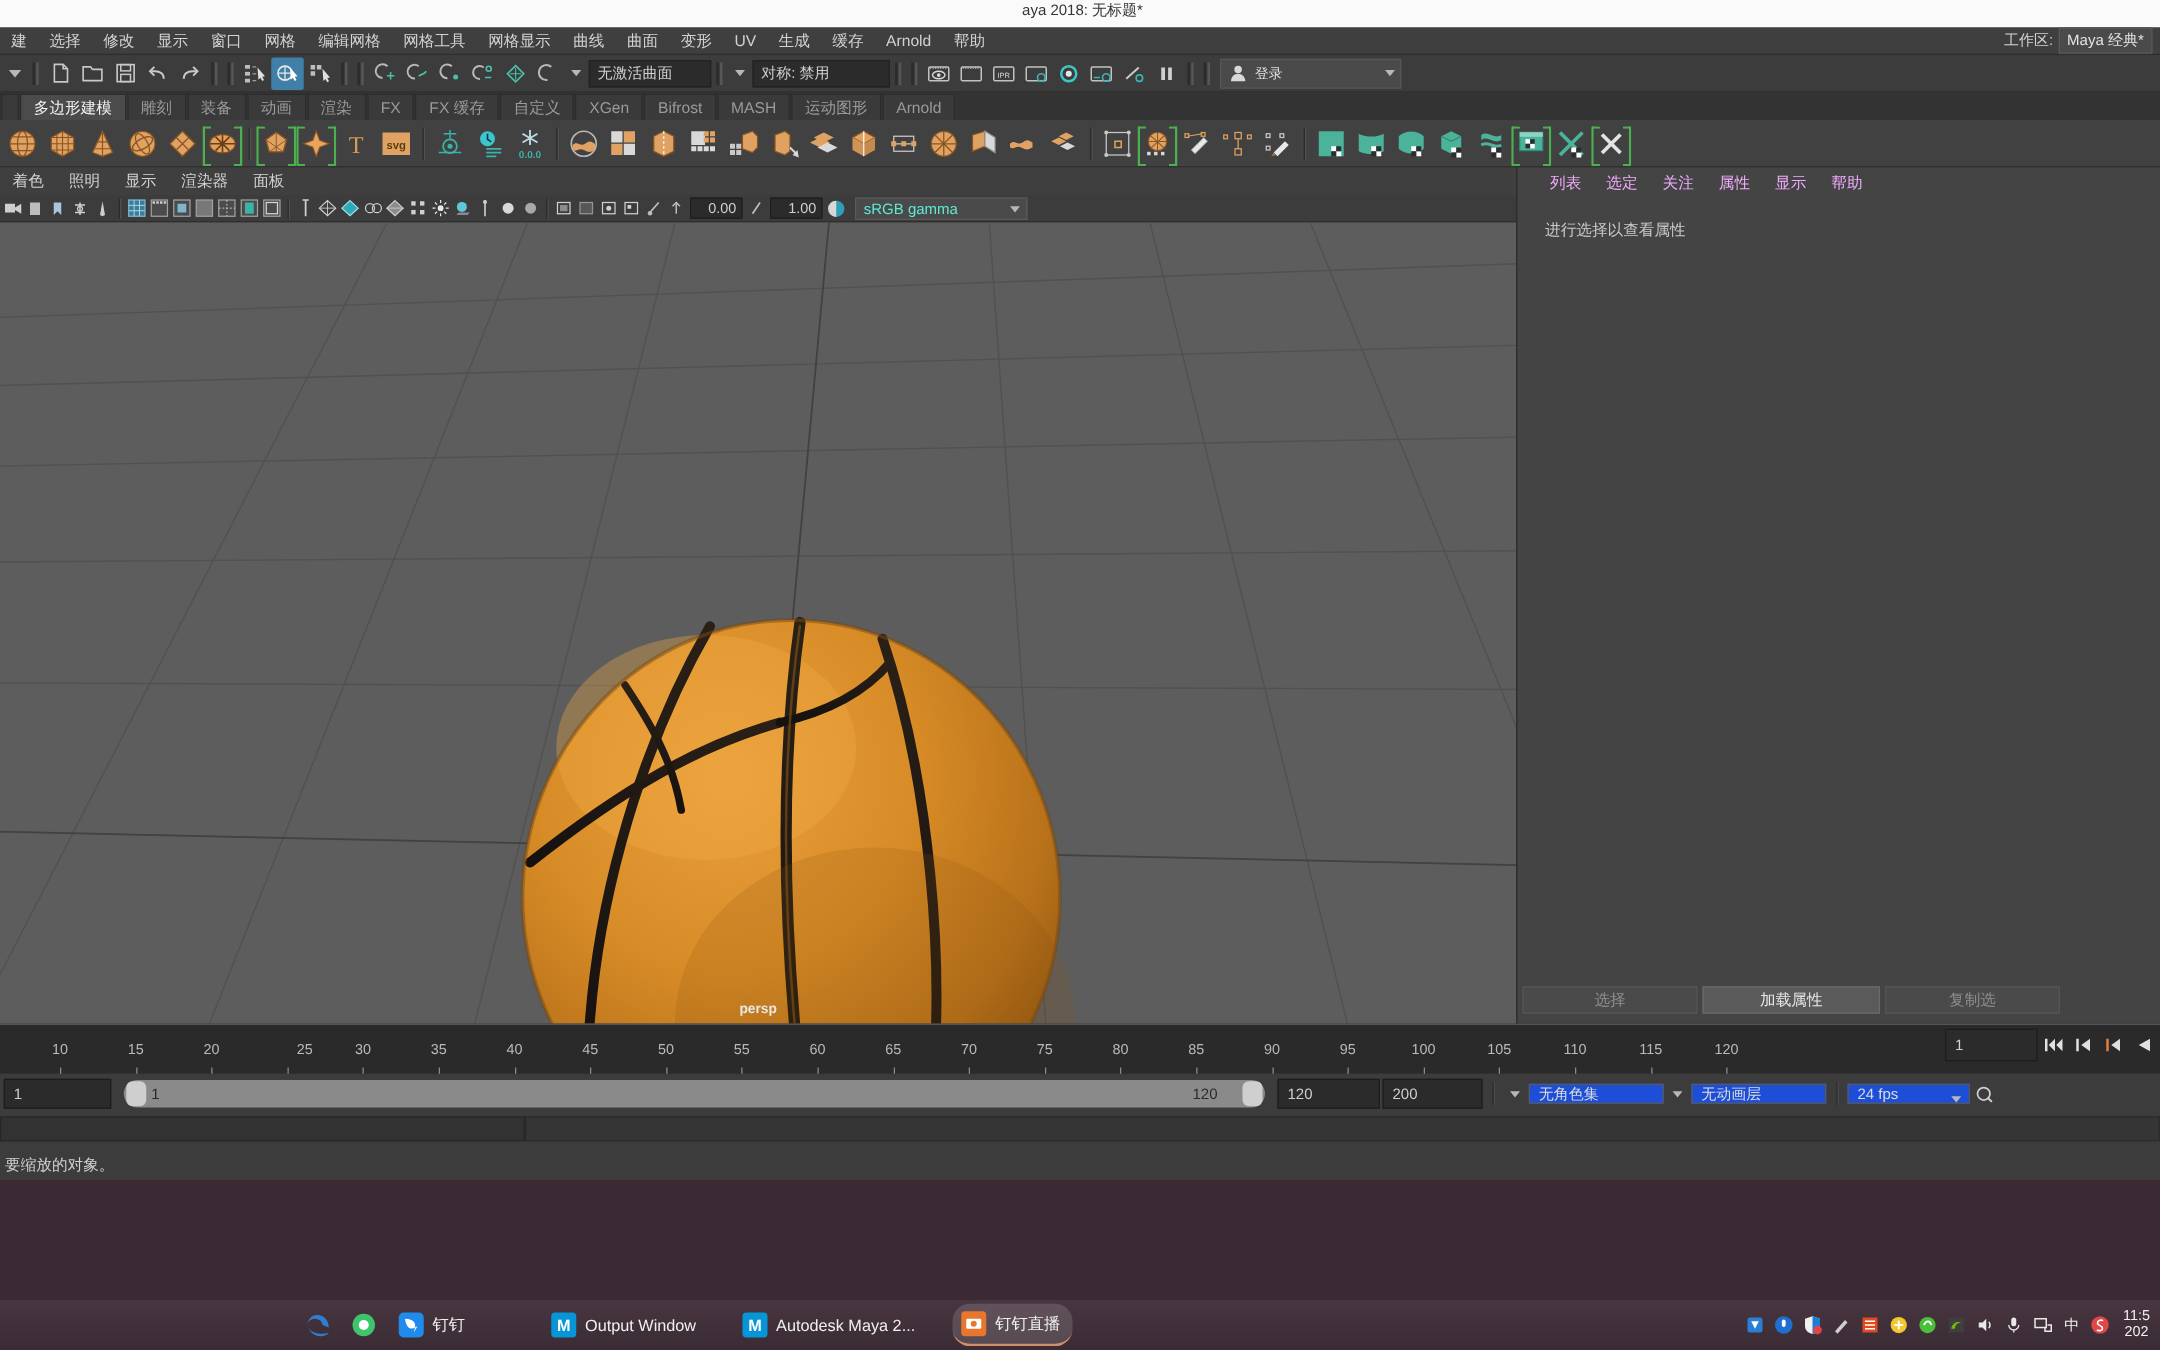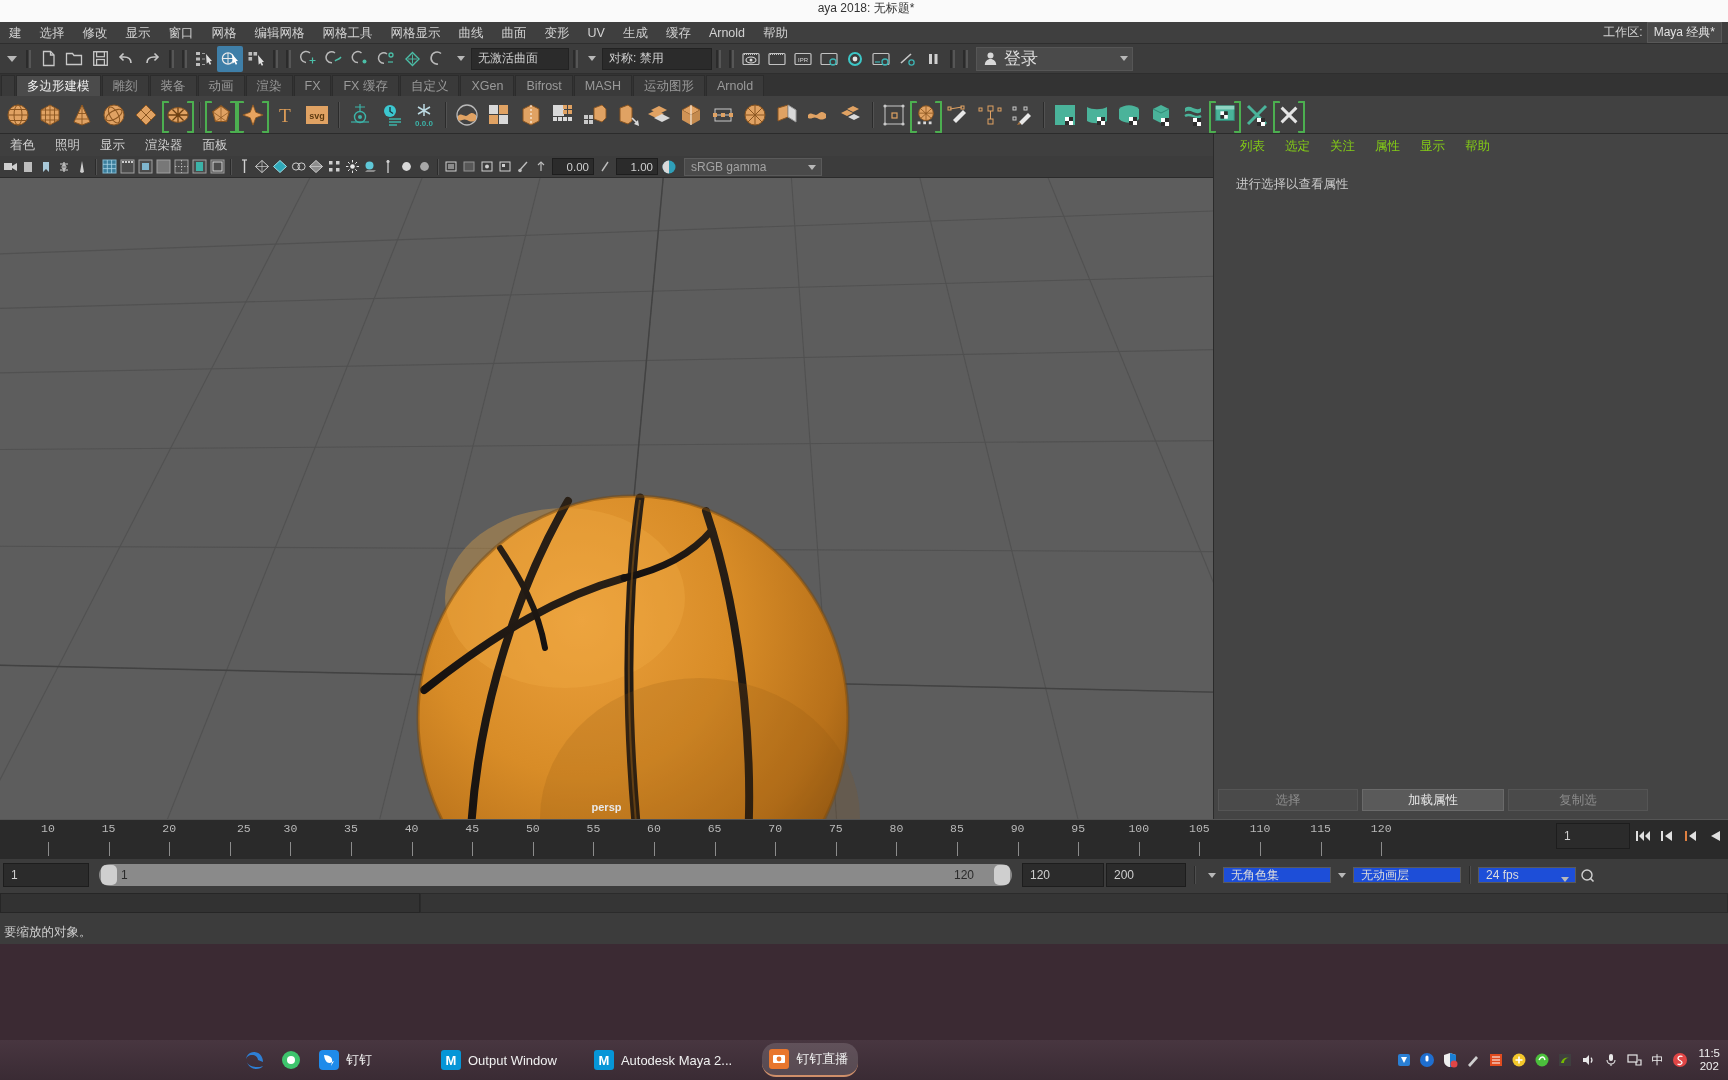--- a/index.html
+++ b/index.html
@@ -70,21 +70,21 @@
   }
   .tbtn.active { background: #3f7fa8; }
   .field {
     height: 22px; background: #2b2b2b; border: 1px solid #222;
     color: #cfcfcf; font-size: 12px; display: flex; align-items: center;
     padding: 0 6px; white-space: nowrap;
   }
   .login {
     height: 24px; background: #4a4a4a; border: 1px solid #565656;
     display: flex; align-items: center; gap: 6px; padding: 0 4px 0 6px;
-    font-size: 17px; color: #e0e0e0; margin-left: 4px;
+    font-size: 11px; color: #e0e0e0; margin-left: 4px;
   }
   .login .lgap { width: 70px; }
 
   
   .shelftabs {
     position: absolute; left: 0; top: 74px; width: 1728px; height: 22px;
     background: #333333; display: flex; align-items: flex-end;
     font-size: 12.5px; padding-left: 1px;
   }
   .shelftab {
@@ -130,21 +130,21 @@
     flex: 0 0 auto;
   }
   .vtsep { width:1px; height:16px; background:#2b2b2b; box-shadow:1px 0 0 #525252; margin:0 4px; }
   .numfield {
     width: 42px; height: 17px; background: #2b2b2b; border: 1px solid #1e1e1e;
     color: #cfcfcf; font-size: 11.5px; display:flex; align-items:center;
     justify-content:flex-end; padding-right: 4px; margin: 0 2px;
   }
   .gammabox {
     width: 138px; height: 18px; background: #4a4a4a; border: 1px solid #5a5a5a;
-    color: #a3a3a3; font-size: 12px; display: flex; align-items: center;
+    color: #5eead4; font-size: 12px; display: flex; align-items: center;
     padding-left: 6px; margin-left: 6px; position: relative;
   }
   .gammabox .gt { position:absolute; right: 5px; top: 6px; }
 
   
   .viewport {
     position: absolute; left: 0; top: 178px; width: 1213px; height: 641px;
     background: #5d5d5d; overflow: hidden;
   }
   .grid-svg { position:absolute; left:0; top:0; }
@@ -154,21 +154,21 @@
   }
   .cursor-arrow { position:absolute; left:1230px; top:408px; }
 
   
   .rpanel {
     position: absolute; left: 1213px; top: 134px; width: 515px; height: 685px;
     background: #444444; border-left: 1px solid #2b2b2b;
   }
   .rpmenu {
     height: 24px; display: flex; align-items: center; font-size: 12.5px;
-    color: #84cc16; padding-left: 16px;
+    color: #f0abfc; padding-left: 16px;
   }
   .rpmenu .mi { padding: 0 10px; line-height: 24px; }
   .rpmsg {
     margin-top: 18px; padding-left: 22px; color: #c9c9c9; font-size: 12.5px;
   }
   .rpfoot {
     position: absolute; left: 0; bottom: 8px; width: 515px;
     display: flex; align-items: center; gap: 4px; padding: 0 4px;
   }
   .rpbtn {
@@ -179,21 +179,21 @@
   .rpbtn.dim { color: #8e8e8e; background: #4a4a4a; border-color:#555; }
   .rpbtn.b1 { width: 140px; }
   .rpbtn.b2 { width: 142px; }
   .rpbtn.b3 { width: 140px; }
 
   
   .timeruler {
     position: absolute; left: 0; top: 819px; width: 1728px; height: 40px;
     background: #2a2a2a; border-top: 1px solid #555;
   }
-  .trticks { position:absolute; left:0; top:0; width: 1400px; height: 40px; font-family: Liberation Mono, monospace; }
+  .trticks { position:absolute; left:0; top:12px; width: 1400px; height: 40px; }
   .tick-num {
     position: absolute; top: 2px; color: #b9b9b9; font-size: 11.5px;
     transform: translateX(-50%);
   }
   .tick-line { position: absolute; top: 22px; width: 1px; height: 14px; background: #8c8c8c; }
   .tr-right {
     position: absolute; right: 0; top: 3px; display: flex; align-items: center; gap: 2px;
     padding-right: 2px;
   }
   .curframe {

